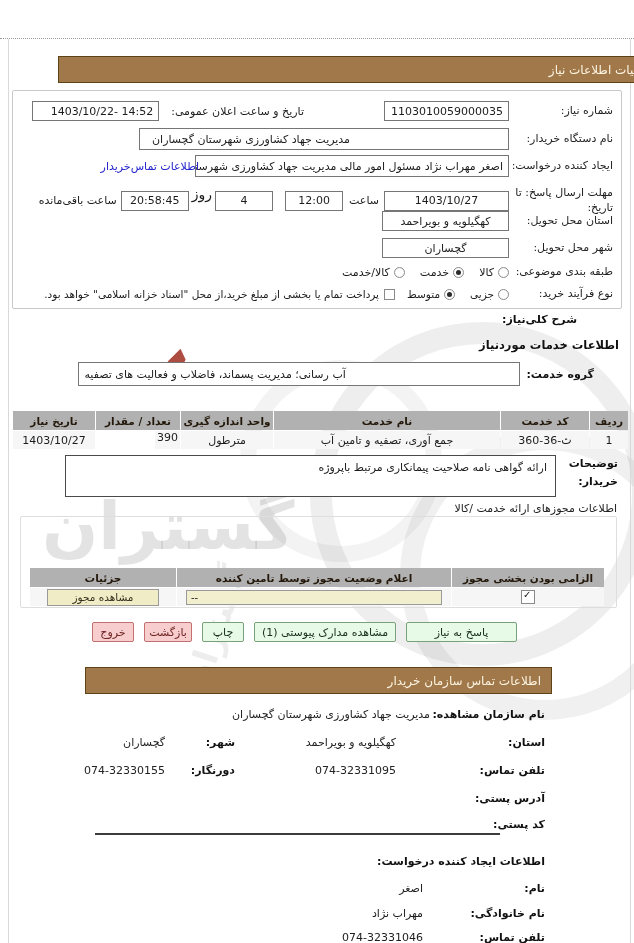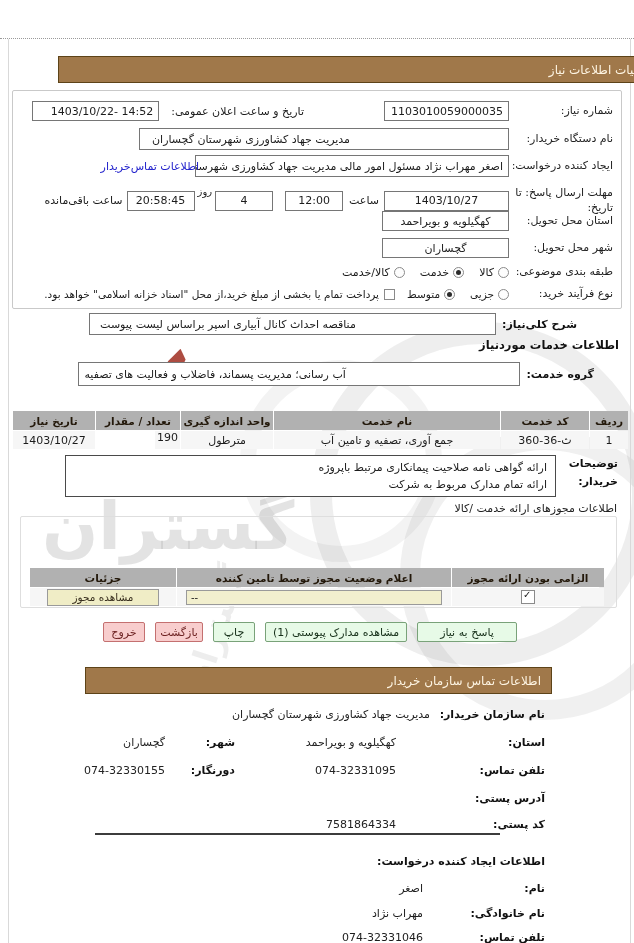--- a/index.html
+++ b/index.html
@@ -31,21 +31,21 @@
   .frow{position:absolute;right:8px;left:8px;display:flex;align-items:center;direction:rtl;}
   .lbl{width:104px;flex:0 0 104px;color:#1f1f1f;line-height:1.35;}
   .ibox{border:1px solid #767676;background:#fff;height:20px;display:flex;align-items:center;
         padding:0 5px;box-sizing:border-box;overflow:hidden;white-space:nowrap;}
   .num{direction:ltr;justify-content:flex-end;}
   .ctr{justify-content:center;}
   .w125{width:125px}.w127{width:127px}.w370{width:370px}.w314{width:314px}
   .w60{width:58px}.w70{width:68px}
   .gapL80{margin-left:80px}.gapL6{margin-left:6px}.gapL12{margin-left:12px}.gapL15{margin-left:15px}.gapL4{margin-left:4px}
   .link{color:#2323cc;margin-right:-4px;white-space:nowrap;cursor:pointer;}
-  .roz{font-size:10px;align-self:flex-start;margin:0 3px;}
+  .roz{font-size:14px;align-self:flex-start;margin:0 3px;}
   .rad{width:11px;height:11px;flex:0 0 11px;border:1px solid #8a8a8a;border-radius:50%;background:#fdfdfd;margin-left:4px;box-sizing:border-box;}
   .rad.sel{position:relative;}
   .rad.sel::after{content:"";position:absolute;left:2px;top:2px;width:5px;height:5px;border-radius:50%;background:#2b2b2b;}
   .cbx{width:11px;height:11px;flex:0 0 11px;border:1px solid #8a8a8a;background:#fff;margin-left:5px;box-sizing:border-box;}
   .small{font-size:10.5px;}
   
   .desc-row{position:absolute;top:313px;right:57px;display:flex;align-items:center;direction:rtl;}
   .blbl{font-weight:bold;margin-left:6px;color:#111;}
   .dbox{width:407px;height:22px;}
   .sec-head{position:absolute;right:15px;top:338px;font-weight:bold;font-size:11.5px;color:#111;}
@@ -69,21 +69,21 @@
   .cream-input{display:inline-flex;align-items:center;width:256px;height:15px;border:1px solid #9a9a9a;background:#f2efce;
                direction:ltr;justify-content:flex-start;padding:0 4px;font-size:10px;box-sizing:border-box;}
   .cream-btn{display:inline-flex;align-items:center;justify-content:center;width:112px;height:17px;border:1px solid #9a9a9a;
              background:#f0edc6;font-size:10.5px;color:#3a3020;cursor:pointer;box-sizing:border-box;}
   
   .btn-row{position:absolute;top:622px;right:117px;display:flex;direction:rtl;gap:10px;}
   .abtn{height:20px;display:flex;align-items:center;justify-content:center;font-size:11px;
         border-radius:2px;cursor:pointer;box-sizing:border-box;padding:0 4px;white-space:nowrap;}
   .abtn.green{background:#e7fae7;border:1px solid #79a279;color:#17301a;}
   .abtn.pink{background:#f8cdcd;border:1px solid #c47070;color:#6e2323;text-align:center;}
-  .bw100{width:100px}.bw142{width:142px}.bw42{width:42px}.bw48{width:48px}
+  .bw100{width:111px}.bw142{width:142px}.bw42{width:42px}.bw48{width:48px}
   
   .crow{position:absolute;right:89px;left:30px;display:flex;direction:rtl;font-size:11px;align-items:baseline;}
   .clab{width:115px;flex:0 0 115px;font-weight:bold;color:#111;}
   .cval{color:#222;}
   .cv195{width:195px;flex:0 0 195px;padding-right:34px;box-sizing:border-box;}
   .clab2{width:70px;flex:0 0 70px;font-weight:bold;color:#111;}
   .ltr{direction:ltr;unicode-bidi:embed;display:inline-block;}
   .hr-thick{position:absolute;top:833px;left:95px;width:405px;border-top:2px solid #3c3c3c;}
   .k-head{position:absolute;right:89px;top:855px;font-weight:bold;color:#111;}
   .krow{position:absolute;right:89px;left:30px;display:flex;direction:rtl;font-size:11px;}
@@ -167,21 +167,20 @@
       <span class="gapL15">جزیی</span>
       <span class="rad sel"></span>
       <span class="gapL12">متوسط</span>
       <span class="cbx"></span>
       <span>پرداخت تمام یا بخشی از مبلغ خرید،از محل "اسناد خزانه اسلامی" خواهد بود.</span>
     </div>
   </div>
 
   <div class="desc-row">
     <span class="blbl">شرح کلی‌نیاز:</span>
-    <span class="ibox dbox" style="justify-content:flex-end;padding-left:10px">مناقصه احداث کانال آبیاری اسپر براساس لیست پیوست</span>
   </div>
 
   <div class="sec-head">اطلاعات خدمات موردنیاز</div>
 
   <div class="grp-row">
     <span class="blbl">گروه خدمت:</span>
     <span class="ibox gbox">آب رسانی؛ مدیریت پسماند، فاضلاب و فعالیت های تصفیه</span>
   </div>
 
   <table class="grid svc-table">
@@ -202,45 +201,44 @@
         <th>تعداد / مقدار</th>
         <th>تاریخ نیاز</th>
       </tr>
     </thead>
     <tbody>
       <tr>
         <td>1</td>
         <td>ث-36-360</td>
         <td>جمع آوری، تصفیه و تامین آب</td>
         <td>مترطول</td>
-        <td class="ltr">190</td>
+        <td class="ltr">390</td>
         <td><span class="ltr">1403/10/27</span></td>
       </tr>
     </tbody>
   </table>
 
   <div class="notes-row">
     <span class="notes-lbl">توضیحات خریدار:</span>
     <div class="notes-box">
       <div>ارائه گواهی نامه صلاحیت پیمانکاری مرتبط باپروژه</div>
-      <div>ارائه تمام مدارک مربوط به شرکت</div>
     </div>
   </div>
 
   <div class="perm-head">اطلاعات مجوزهای ارائه خدمت /کالا</div>
   <div class="perm-box">
     <table class="grid perm-table">
       <colgroup>
           <col style="width:152px">
           <col style="width:274px">
           <col style="width:146px">
         </colgroup>
       <thead>
         <tr>
-          <th>الزامی بودن ارائه مجوز</th>
+          <th>الزامی بودن بخشی مجوز</th>
           <th>اعلام وضعیت مجوز توسط تامین کننده</th>
           <th>جزئیات</th>
         </tr>
       </thead>
       <tbody>
         <tr>
           <td><span class="cb-check"></span></td>
           <td><span class="cream-input">--</span></td>
           <td><span class="cream-btn">مشاهده مجوز</span></td>
         </tr>
@@ -254,41 +252,40 @@
     <div class="abtn green bw42">چاپ</div>
     <div class="abtn pink bw48">بازگشت</div>
     <div class="abtn pink bw42">خروج</div>
   </div>
 
   <div class="bar bar2">
     <span>اطلاعات تماس سازمان خریدار</span>
   </div>
 
   <div class="crow" style="top:708px">
-    <span class="clab">نام سازمان خریدار:</span>
+    <span class="clab">نام سازمان مشاهده:</span>
     <span class="cval">مدیریت جهاد کشاورزی شهرستان گچساران</span>
   </div>
   <div class="crow" style="top:736px">
     <span class="clab">استان:</span>
     <span class="cval cv195">کهگیلویه و بویراحمد</span>
     <span class="clab2">شهر:</span>
     <span class="cval">گچساران</span>
   </div>
   <div class="crow" style="top:764px">
     <span class="clab">تلفن تماس:</span>
     <span class="cval cv195"><span class="ltr">074-32331095</span></span>
     <span class="clab2">دورنگار:</span>
     <span class="cval"><span class="ltr">074-32330155</span></span>
   </div>
   <div class="crow" style="top:792px">
     <span class="clab">آدرس پستی:</span>
   </div>
   <div class="crow" style="top:818px">
     <span class="clab">کد پستی:</span>
-    <span class="cval cv195"><span class="ltr">7581864334</span></span>
   </div>
 
   <div class="hr-thick"></div>
 
   <div class="k-head">اطلاعات ایجاد کننده درخواست:</div>
   <div class="krow" style="top:882px">
     <span class="klab">نام:</span>
     <span>اصغر</span>
   </div>
   <div class="krow" style="top:907px">

